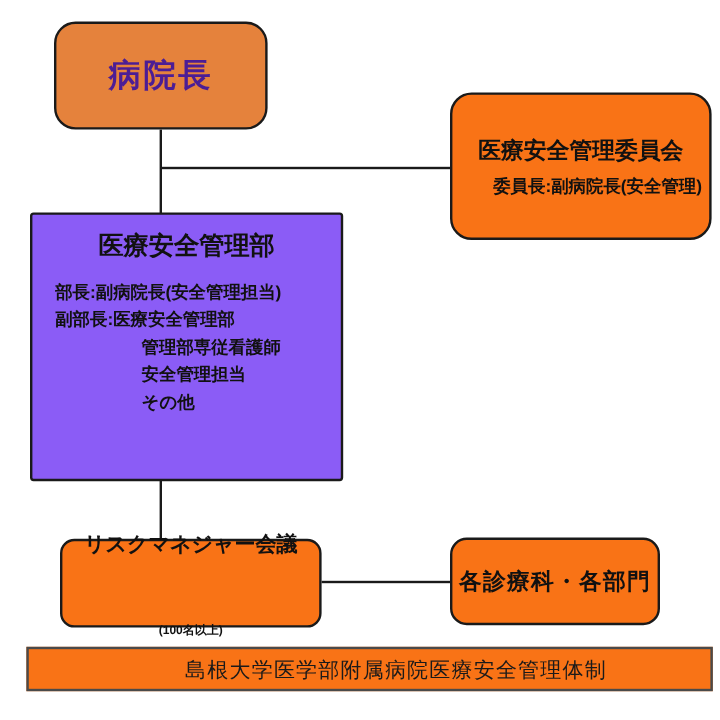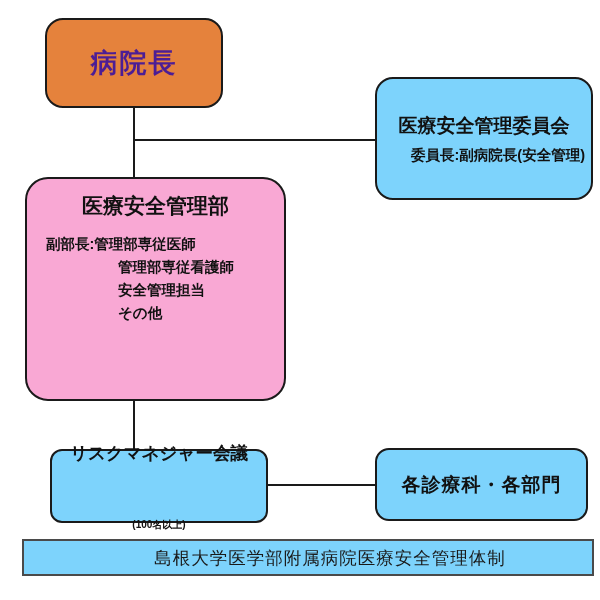--- a/index.html
+++ b/index.html
@@ -11,21 +11,21 @@
   #canvas {
     position: relative;
     width: 600px;
     height: 600px;
     background: #ffffff;
     overflow: hidden;
   }
   .node {
     position: absolute;
     box-sizing: border-box;
-    background: #7dd3fc;
+    background: #f97316;
     border: 2.5px solid #1a1a1a;
     display: flex;
     flex-direction: column;
     align-items: center;
     justify-content: center;
     text-align: center;
     color: #111111;
   }
   .connector {
     position: absolute;
@@ -46,22 +46,22 @@
   
   #committee {
     left: 375px; top: 77px; width: 218px; height: 123px;
     border-radius: 18px;
   }
   #committee .title { font-size: 19px; font-weight: 700; }
   #committee .subtitle { font-size: 14.5px; font-weight: 700; margin-top: 7px; margin-left: 28px; }
   
   #department {
     left: 25px; top: 177px; width: 261px; height: 224px;
-    border-radius: 23px;
-    background: #f9a8d4;
+    border-radius: 3px;
+    background: #8b5cf6;
     justify-content: flex-start;
     align-items: stretch;
     text-align: left;
     padding-top: 12px;
   }
   #department .title {
     font-size: 21px;
     font-weight: 700;
     text-align: center;
     height: 30px;
@@ -79,21 +79,21 @@
   
   #risk-meeting {
     left: 50px; top: 449px; width: 218px; height: 74px;
     border-radius: 12px;
     gap: 48px;
   }
   #risk-meeting .title { font-size: 17.5px; font-weight: 700; }
   #risk-meeting .subtitle { font-size: 10px; font-weight: 700; margin-top: 5px; }
   
   #clinical-departments {
-    left: 375px; top: 448px; width: 213px; height: 73px;
+    left: 375px; top: 448px; width: 175px; height: 73px;
     border-radius: 14px;
   }
   #clinical-departments .title { font-size: 19px; font-weight: 700; letter-spacing: 1px; }
   
   #caption-box {
     left: 22px; top: 539px; width: 572px; height: 37px;
     border: 2px solid #4a4a4a;
     border-radius: 0;
     padding-left: 44px;
   }
@@ -124,21 +124,22 @@
   </div>
 
   <div class="node" id="committee">
     <div class="title">医療安全管理委員会</div>
     <div class="subtitle">委員長:副病院長(安全管理)</div>
   </div>
 
   <div class="node" id="department">
     <div class="title">医療安全管理部</div>
     <div class="lines">
-      <div class="dept-line">副部長:管理部専従医師</div>
+      <div class="dept-line">部長:副病院長(安全管理担当)</div>
+      <div class="dept-line">副部長:医療安全管理部</div>
       <div class="dept-line indent">管理部専従看護師</div>
       <div class="dept-line indent">安全管理担当</div>
       <div class="dept-line indent">その他</div>
     </div>
   </div>
 
   <div class="node" id="risk-meeting">
     <div class="title">リスクマネジャー会議</div>
     <div class="subtitle">(100名以上)</div>
   </div>

